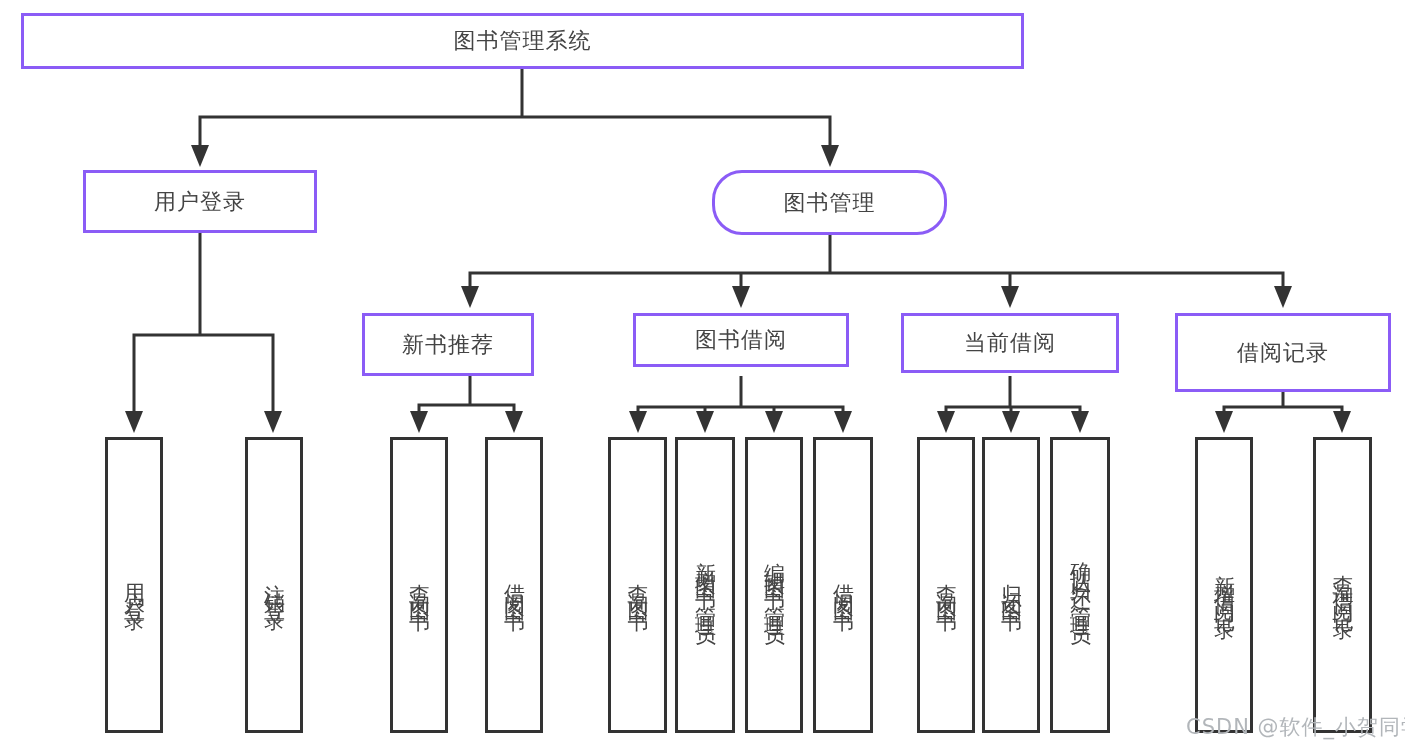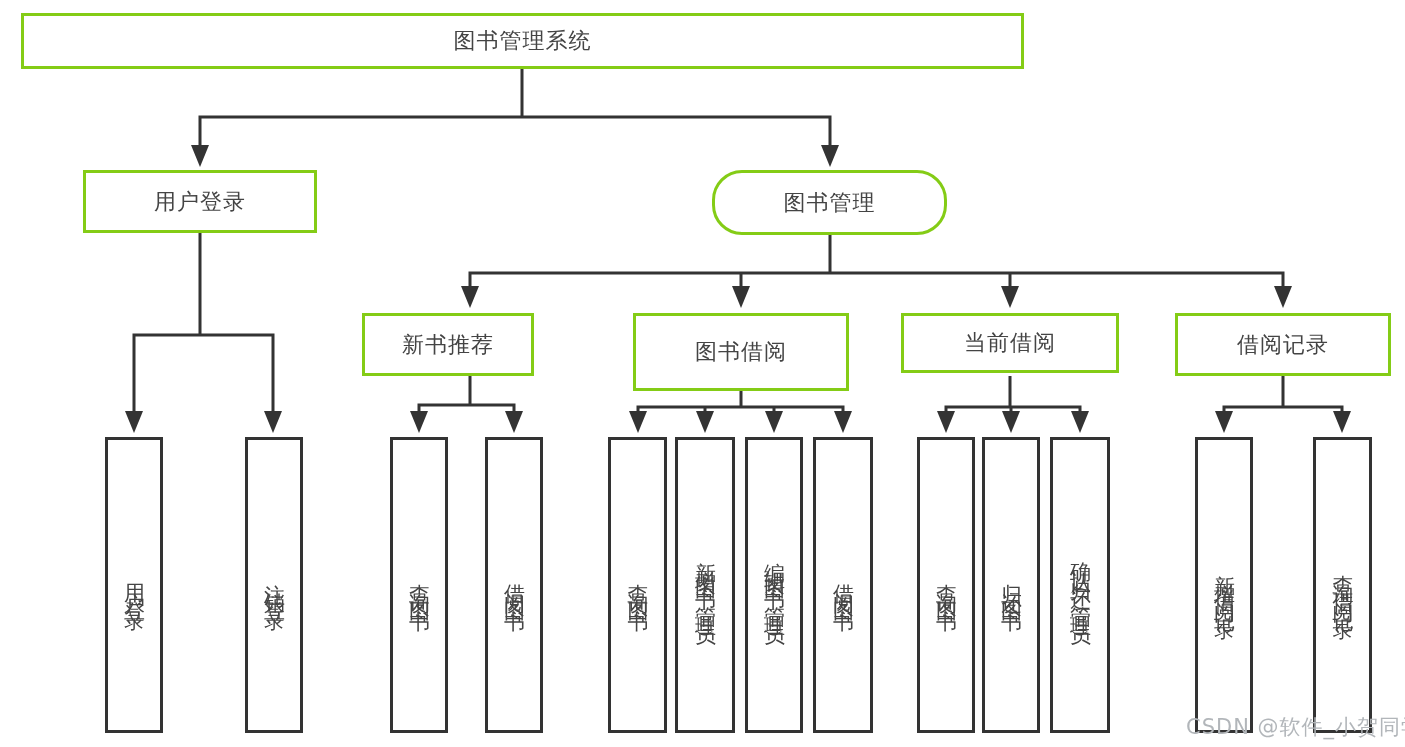--- a/index.html
+++ b/index.html
@@ -17,21 +17,21 @@
   }
   #connector-svg {
     position: absolute;
     left: 0;
     top: 0;
     pointer-events: none;
   }
   .hbox {
     position: absolute;
     box-sizing: border-box;
-    border: 3px solid #84cc16;
+    border: 3px solid #8b5cf6;
     background: #ffffff;
     display: flex;
     align-items: center;
     justify-content: center;
     color: #444444;
     font-size: 22px;
     letter-spacing: 1px;
     white-space: nowrap;
     z-index: 2;
   }
@@ -103,23 +103,23 @@
       <polygon points="1333,411 1351,411 1342,433"></polygon>
     </g>
   </svg>
 
   <div class="hbox" style="left:21px; top:13px; width:1003px; height:56px;">图书管理系统</div>
 
   <div class="hbox" style="left:83px; top:170px; width:234px; height:63px;">用户登录</div>
   <div class="hbox" style="left:712px; top:170px; width:235px; height:65px;border-radius:30px;">图书管理</div>
 
   <div class="hbox" style="left:362px; top:313px; width:172px; height:63px;">新书推荐</div>
-  <div class="hbox" style="left:633px; top:313px; width:216px; height:78px;">图书借阅</div>
+  <div class="hbox" style="left:633px; top:313px; width:216px; height:54px;">图书借阅</div>
   <div class="hbox" style="left:901px; top:313px; width:218px; height:60px;">当前借阅</div>
-  <div class="hbox" style="left:1175px; top:313px; width:216px; height:63px;text-align:right;">借阅记录</div>
+  <div class="hbox" style="left:1175px; top:313px; width:216px; height:79px;text-align:right;">借阅记录</div>
 
   <div class="vbox" style="left:105px; width:58px;">
     <span class="vtext">用户登录</span>
   </div>
   <div class="vbox" style="left:245px; width:58px;">
     <span class="vtext">注销登录</span>
   </div>
 
   <div class="vbox" style="left:390px; width:58px;">
     <span class="vtext">查询图书</span>

